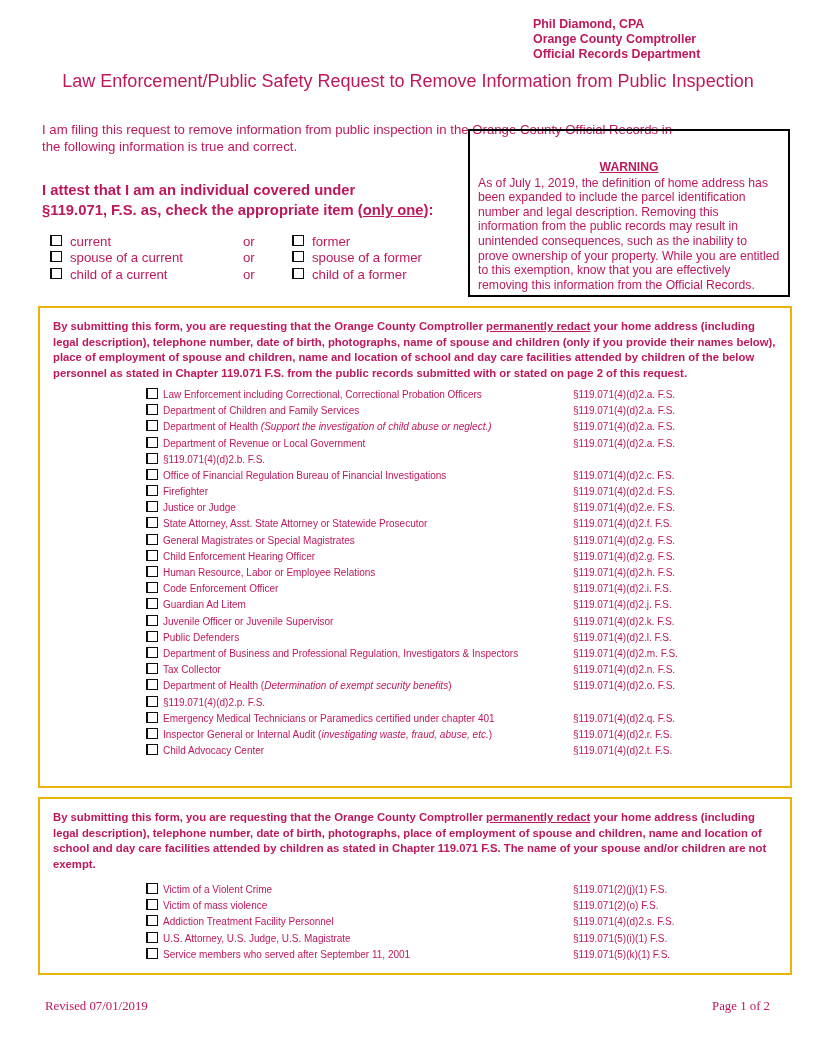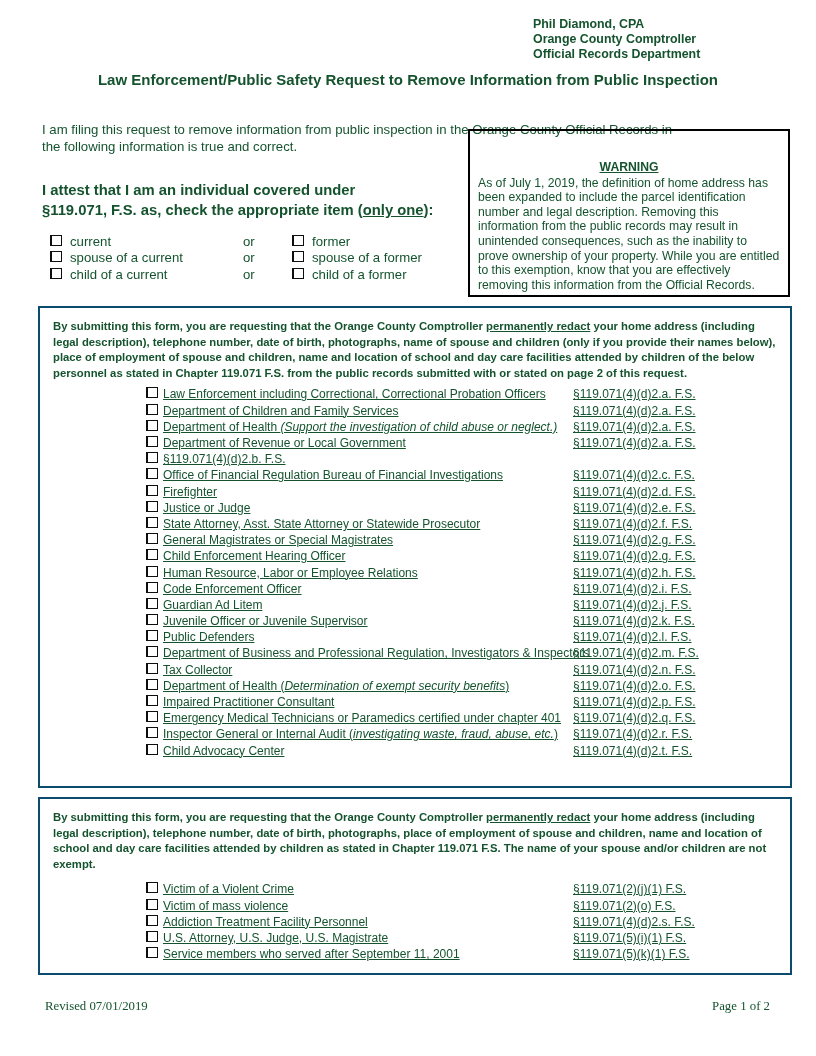--- a/index.html
+++ b/index.html
@@ -1,52 +1,52 @@
 <!DOCTYPE html>
 <html><head>
 <meta charset="utf-8">
 <style>
   html,body { margin:0; padding:0; background:#e8e8e8; }
   .page {
     position:relative; width:816px; height:1056px; margin:0 auto;
-    background:#ffffff; color:#14532d;
+    background:#ffffff; color:#be185d;
     font-family:"Liberation Sans", sans-serif;
     overflow:hidden;
   }
   
   .hdr-block { position:absolute; left:533px; top:17px; font-weight:bold; font-size:12.4px; line-height:15.2px; }
-  .form-title { position:absolute; left:0; right:0; top:71px; text-align:center; font-weight:bold; font-size:15px; }
+  .form-title { position:absolute; left:0; right:0; top:71px; text-align:center; font-weight:normal; font-size:18px; }
   
   .intro { position:absolute; left:42px; top:121px; font-size:13.2px; line-height:17.4px; }
   
   .warning {
     position:absolute; left:468px; top:129px; width:322px; height:168px;
     border:2px solid #000; box-sizing:border-box; padding:2px 8px 4px 8px;
     font-size:12.2px; line-height:14.6px;
   }
   .warning-title { text-align:center; font-weight:bold; text-decoration:underline; margin-bottom:1px;margin-top:27px; }
   
   .attest { position:absolute; left:42px; top:180px; font-weight:bold; font-size:14.8px; line-height:20px; }
   .opts { position:absolute; left:50px; top:233px; display:grid; grid-template-columns:20px 173px 49px 20px auto; grid-auto-rows:16.6px; align-items:center; font-size:13.2px; }
   .opt-row { display:contents; }
   
   .cb { width:9px; height:9px; border:1.5px solid #0e0e0e; border-left-width:2.5px; display:inline-block; background:#fff; }
   
   .secbox {
-    position:absolute; left:38px; width:754px; border:2px solid #0c4a6e; box-sizing:border-box;
+    position:absolute; left:38px; width:754px; border:2px solid #eab308; box-sizing:border-box;
     padding:11px 10px 0 13px;
   }
   .box1 { top:306px; height:482px; }
   .box2 { top:797px; height:178px; }
   .box-para { font-weight:bold; font-size:11.3px; line-height:15.6px; width:724px; }
   .ul { text-decoration:underline; }
   .it { font-style:italic; }
   .check-list { margin-top:5px; margin-left:93px; }
   .box2 .check-list { margin-top:9px; }
-  .item-row { display:grid; grid-template-columns:17px 410px auto; align-items:center; height:16.2px; font-size:12px;text-decoration:underline; }
+  .item-row { display:grid; grid-template-columns:17px 410px auto; align-items:center; height:16.2px; font-size:10px; }
   .item-label { white-space:nowrap; }
   .item-statute { white-space:nowrap; }
   
   .footer-left  { position:absolute; left:45px;  top:999px; font-family:"Liberation Serif", serif; font-size:12.8px; }
   .footer-right { position:absolute; right:46px; top:999px; font-family:"Liberation Serif", serif; font-size:12.8px; }
 </style>
 </head>
 <body>
 
 <div class="page">
@@ -192,21 +192,20 @@
         <span class="item-label"><span>Tax Collector</span><span class="it"></span><span></span></span>
         <span class="item-statute">§119.071(4)(d)2.n. F.S.</span>
       </div>
         <div class="item-row">
         <span><span class="cb"></span></span>
         <span class="item-label"><span>Department of Health (</span><span class="it">Determination of exempt security benefits</span><span>)</span></span>
         <span class="item-statute">§119.071(4)(d)2.o. F.S.</span>
       </div>
         <div class="item-row">
         <span><span class="cb"></span></span>
-        <span class="item-label"><span>Impaired Practitioner Consultant</span><span class="it"></span><span></span></span>
         <span class="item-statute">§119.071(4)(d)2.p. F.S.</span>
       </div>
         <div class="item-row">
         <span><span class="cb"></span></span>
         <span class="item-label"><span>Emergency Medical Technicians or Paramedics certified under chapter 401</span><span class="it"></span><span></span></span>
         <span class="item-statute">§119.071(4)(d)2.q. F.S.</span>
       </div>
         <div class="item-row">
         <span><span class="cb"></span></span>
         <span class="item-label"><span>Inspector General or Internal Audit (</span><span class="it">investigating waste, fraud, abuse, etc.</span><span>)</span></span>

